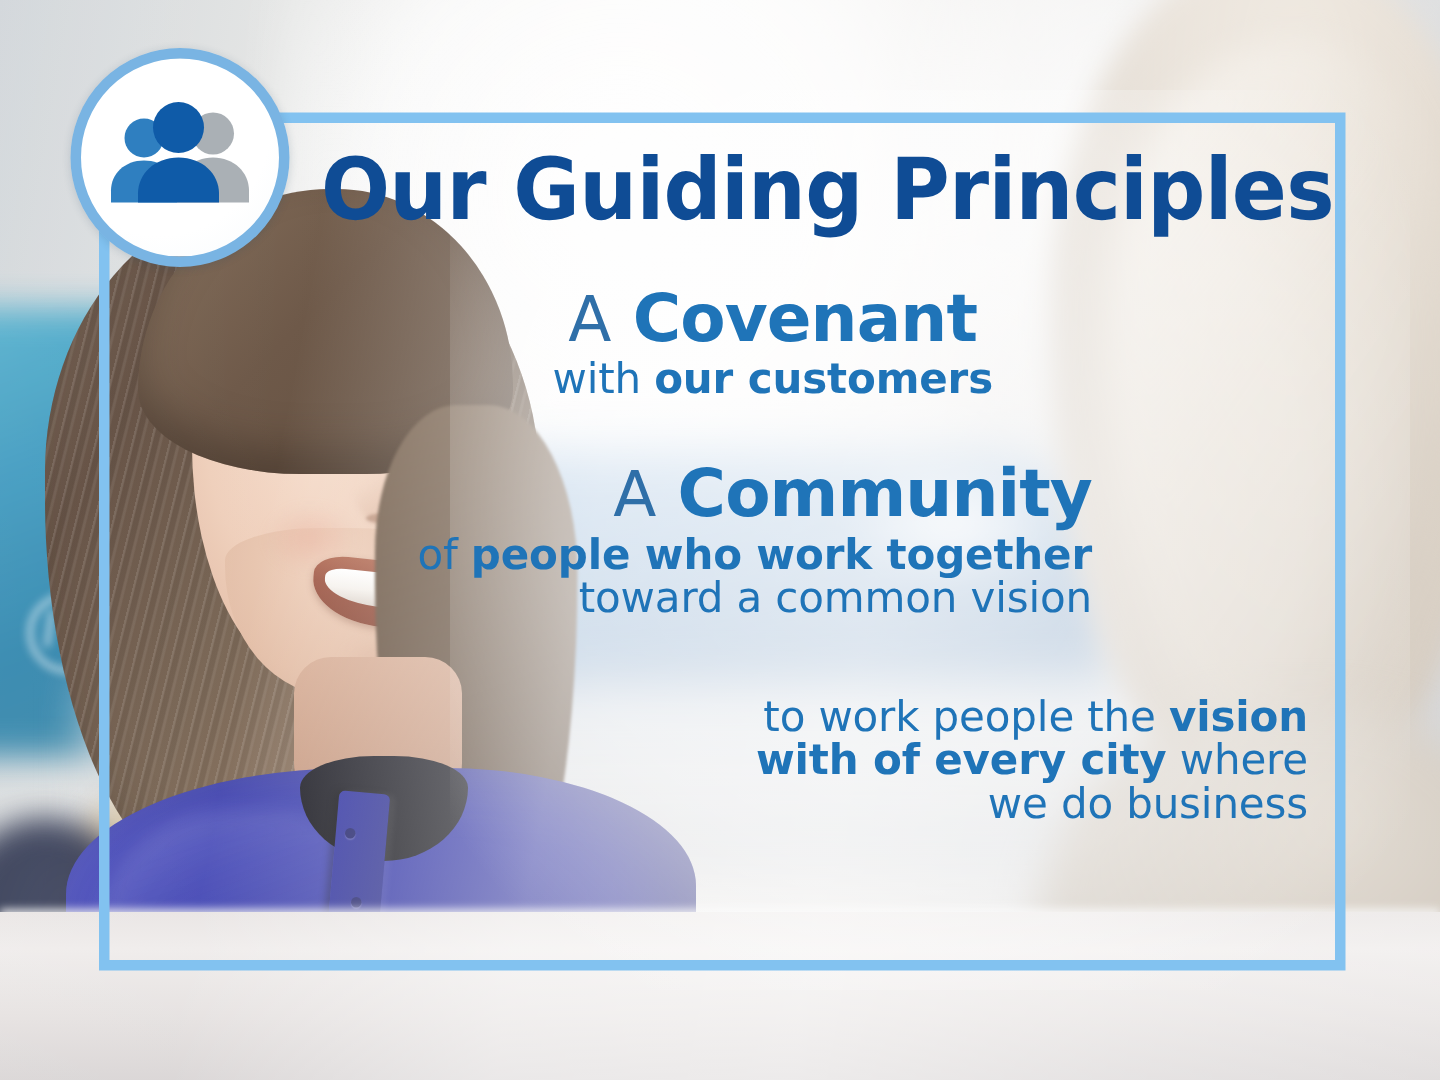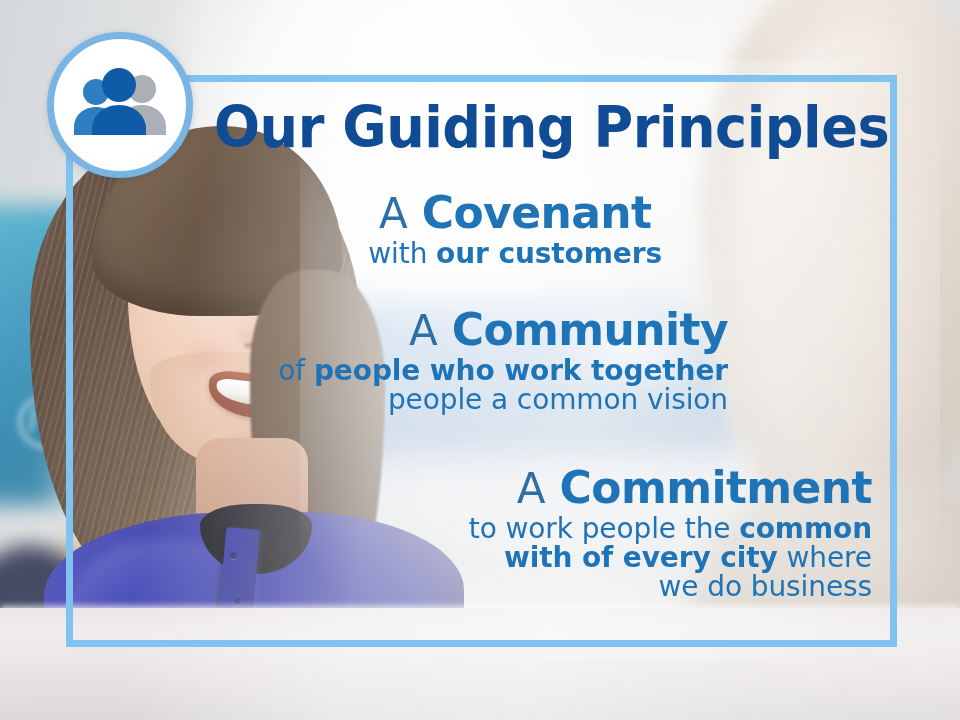--- a/index.html
+++ b/index.html
@@ -439,29 +439,25 @@
     </div>
   </div>
 
   <div class="prin" id="p2">
     <div class="head">
       <span class="art">A</span>
       <span>Community</span>
     </div>
     <div class="sub">
       <span>of </span><b>people who work together</b><br>
-      <span>people a common vision</span>
+      <span>toward a common vision</span>
     </div>
   </div>
 
   <div class="prin" id="p3">
-    <div class="head">
-      <span class="art">A</span>
-      <span>Commitment</span>
-    </div>
     <div class="sub">
-      <span>to work people the </span><b>common</b><br>
+      <span>to work people the </span><b>vision</b><br>
       <b>with of every city</b><span> where</span><br>
       <span>we do business</span>
     </div>
   </div>
 
 </div>
 
 </body></html>

